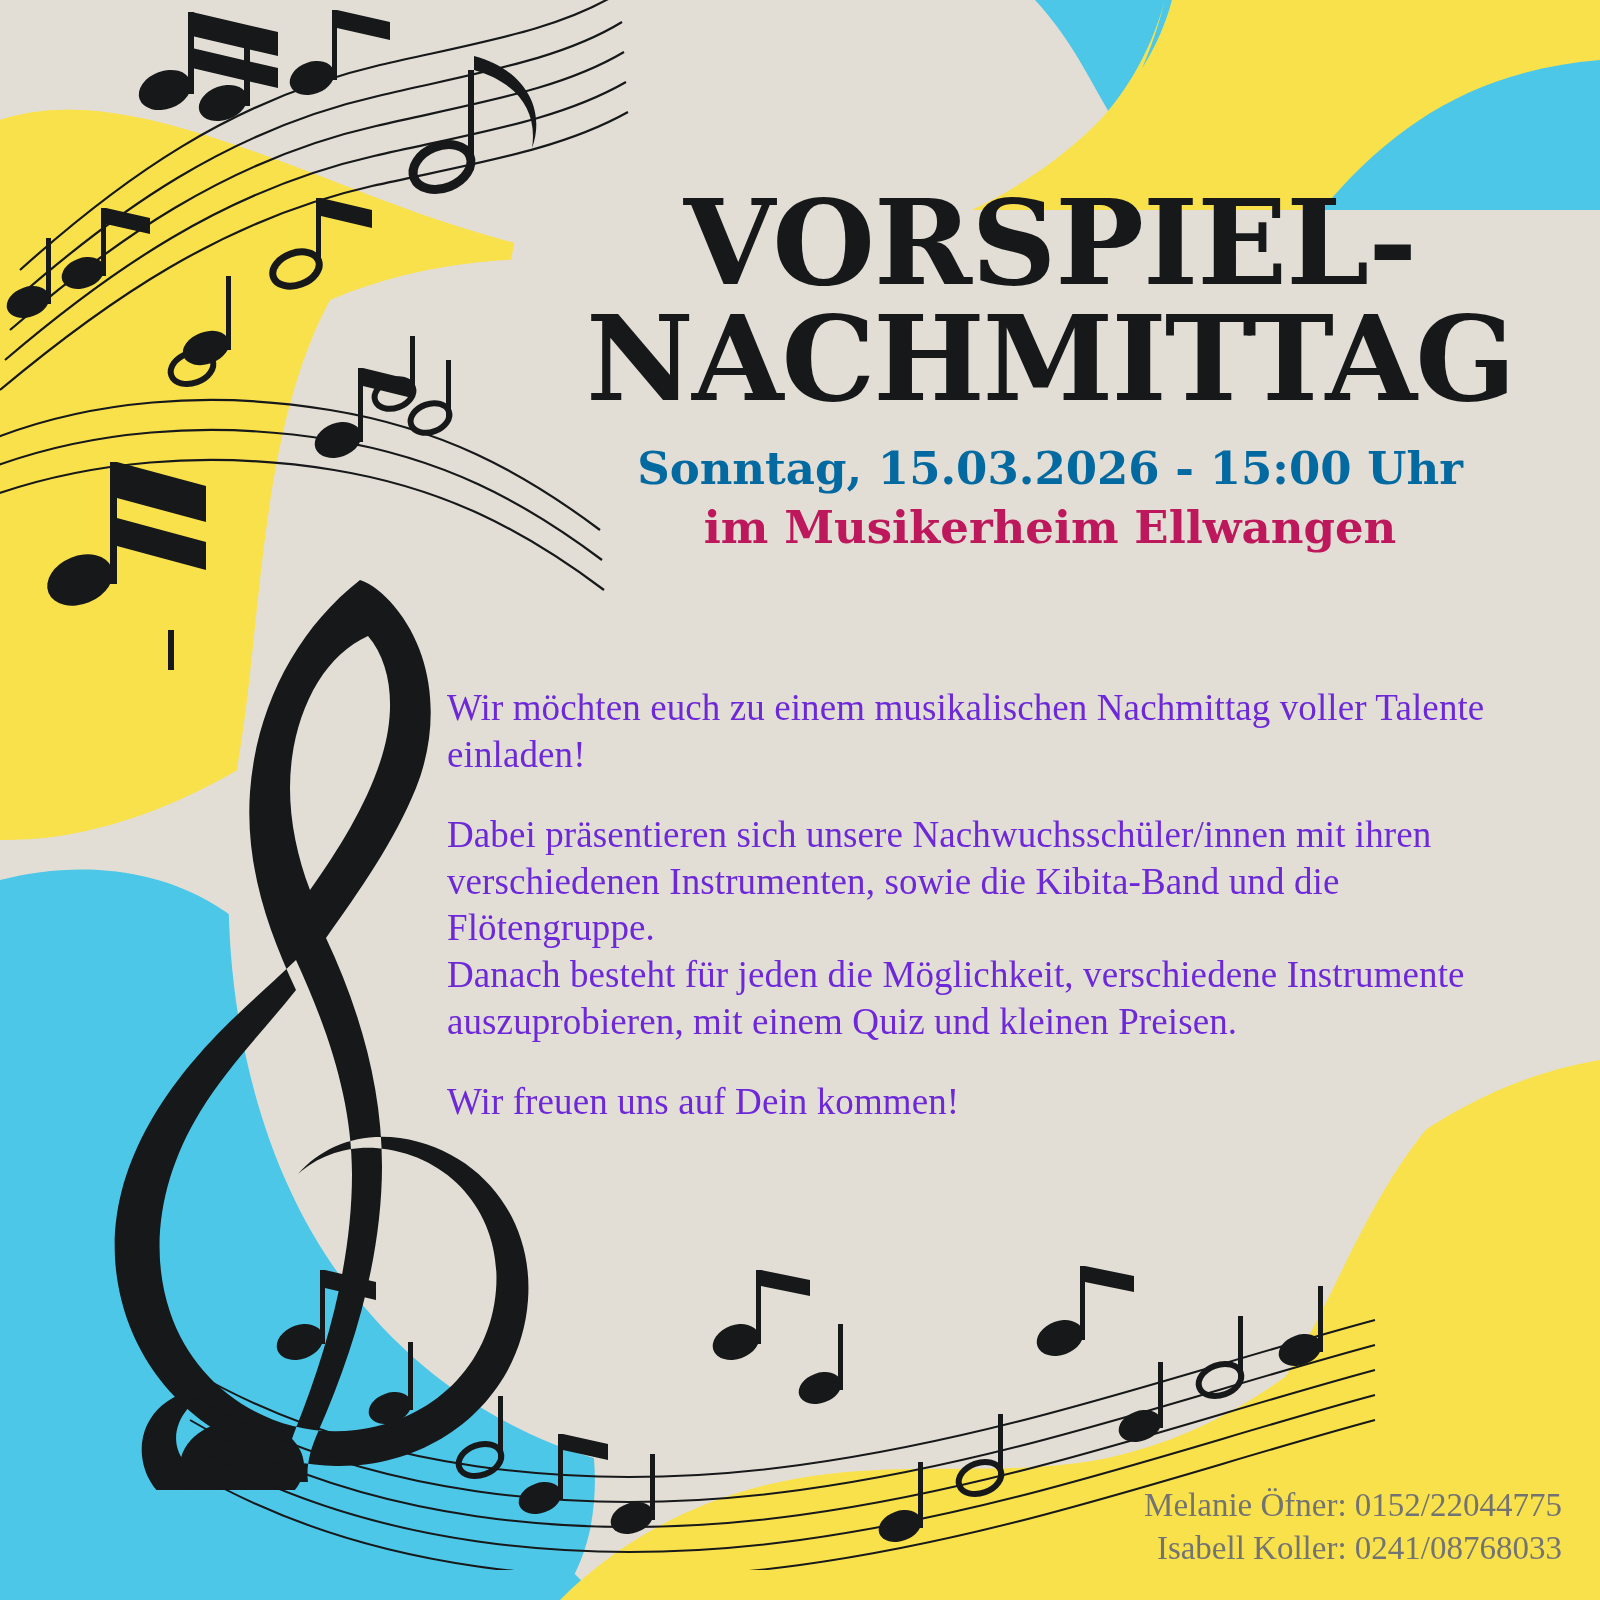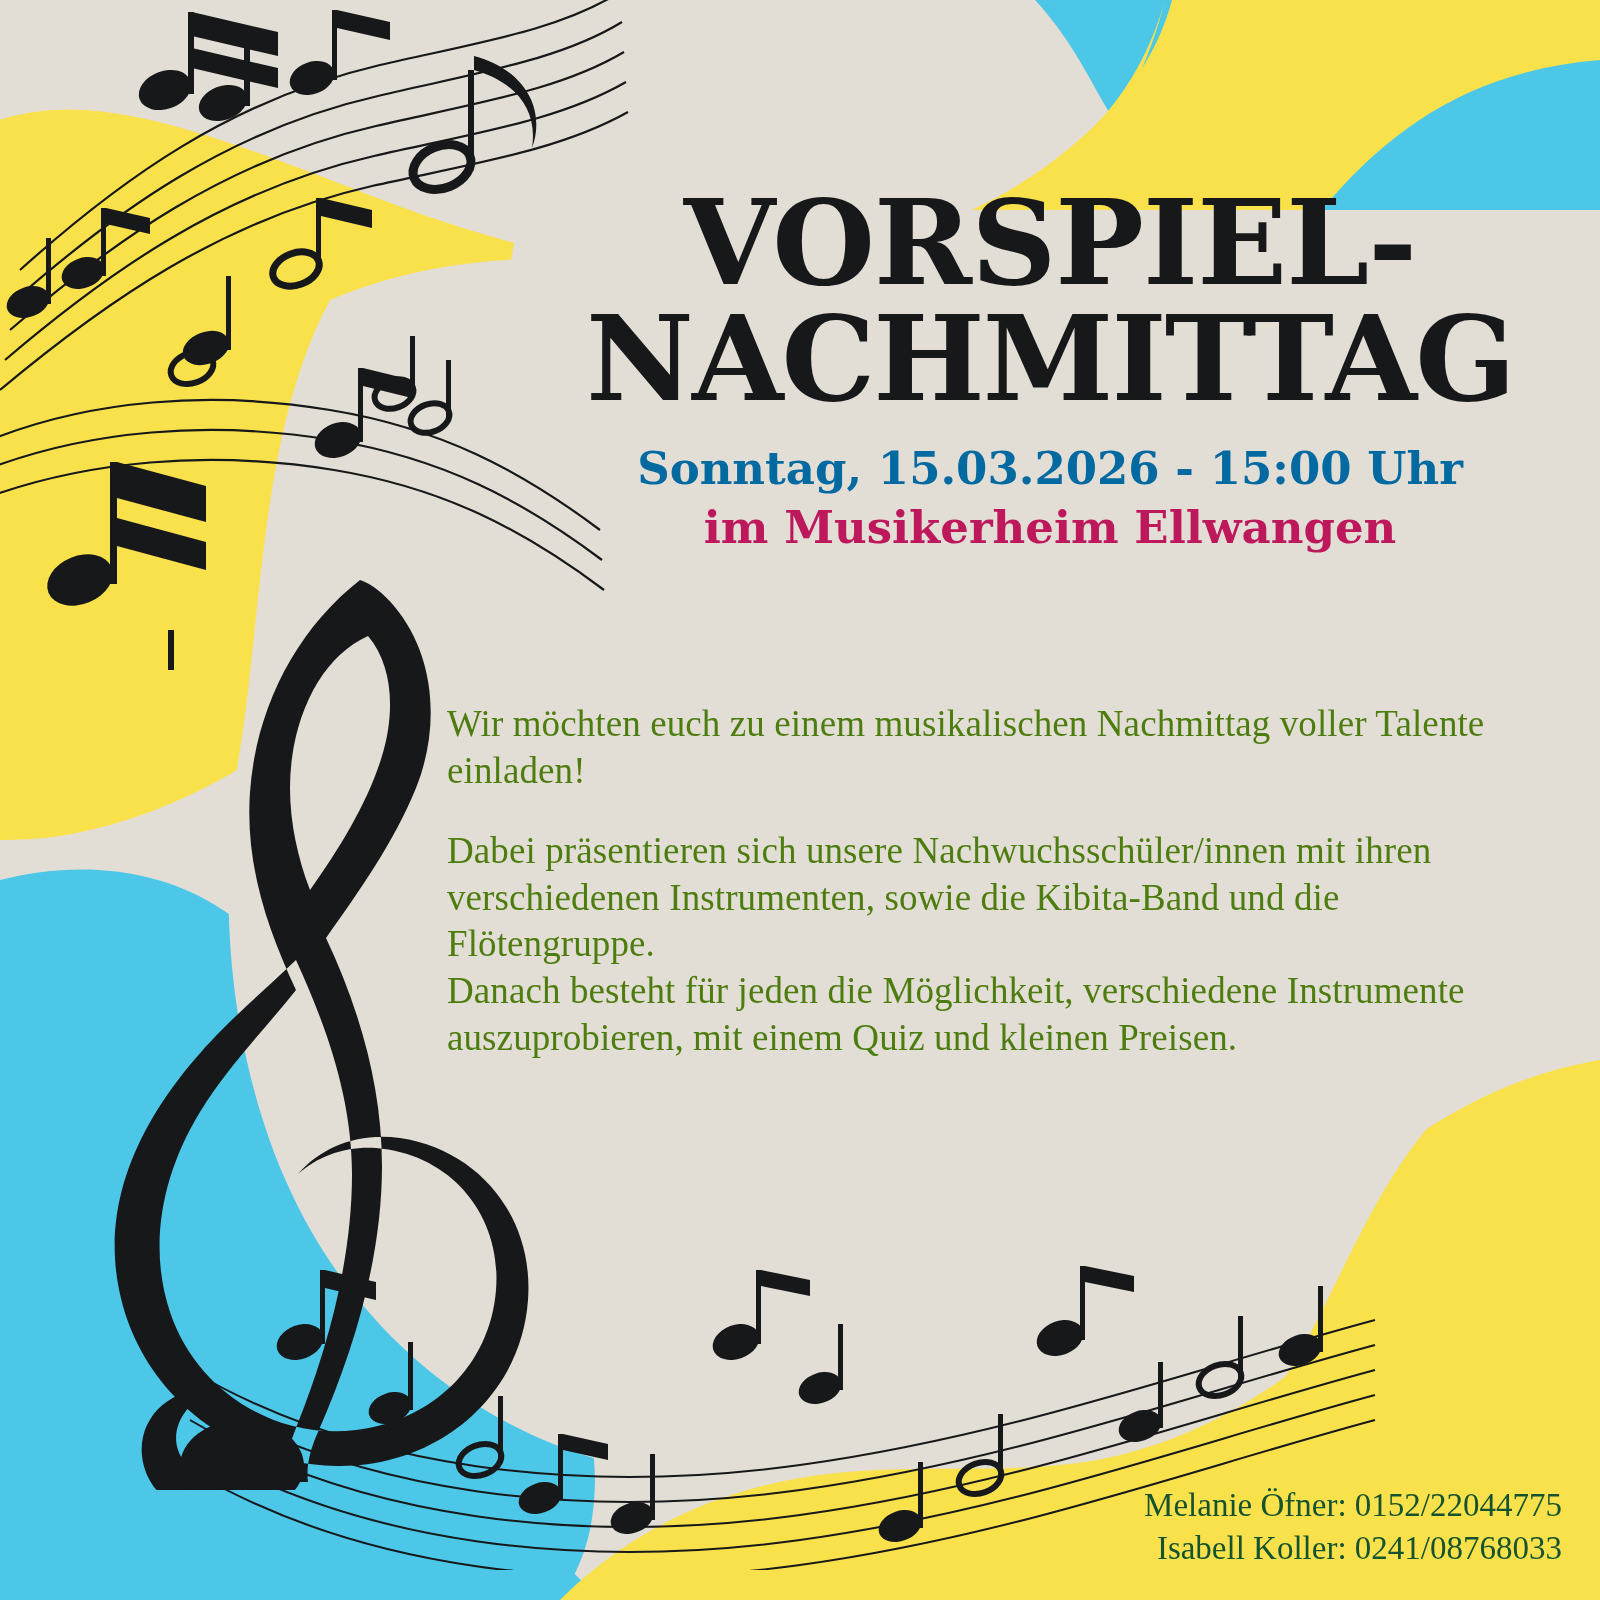--- a/index.html
+++ b/index.html
@@ -71,39 +71,39 @@
     position: absolute;
     left: 447px;
     top: 685px;
     width: 1060px;
     z-index: 5;
   }
   .body-par {
     font-family: "Liberation Serif", serif;
     font-size: 37px;
     line-height: 1.26;
-    color: #4d7c0f;
-    margin: 16px 0 34px 0;
+    color: #6d28d9;
+    margin: 0 0 34px 0;
     letter-spacing: 0.1px;
   }
   .body-par:last-child { margin-bottom: 0; }
 
   
   .contacts {
     position: absolute;
     right: 38px;
     bottom: 30px;
     text-align: right;
     z-index: 6;
   }
   .contact-line {
     font-family: "Liberation Serif", serif;
     font-size: 33px;
     line-height: 1.3;
-    color: #14532d;
+    color: #737373;
   }
 
   
   .music-top {
     position: absolute;
     left: -40px;
     top: -30px;
     width: 700px;
     height: 700px;
     z-index: 3;
@@ -331,20 +331,21 @@
   <div class="headline-wrap">
     <h1 class="headline">VORSPIEL-</h1>
     <h1 class="headline headline-l2">NACHMITTAG</h1>
     <p class="subhead">Sonntag, 15.03.2026 - 15:00 Uhr</p>
     <p class="subhead2">im Musikerheim Ellwangen</p>
   </div>
 
   <div class="body-wrap">
     <p class="body-par">Wir möchten euch zu einem musikalischen Nachmittag voller Talente einladen!</p>
     <p class="body-par">Dabei präsentieren sich unsere Nachwuchsschüler/innen mit ihren verschiedenen Instrumenten, sowie die Kibita-Band und die Flötengruppe.<br>Danach besteht für jeden die Möglichkeit, verschiedene Instrumente auszuprobieren, mit einem Quiz und kleinen Preisen.</p>
+    <p class="body-par">Wir freuen uns auf Dein kommen!</p>
   </div>
 
   <div class="contacts">
     <div class="contact-line">Melanie Öfner: 0152/22044775</div>
     <div class="contact-line">Isabell Koller: 0241/08768033</div>
   </div>
 
 </div>
 
 </body></html>

